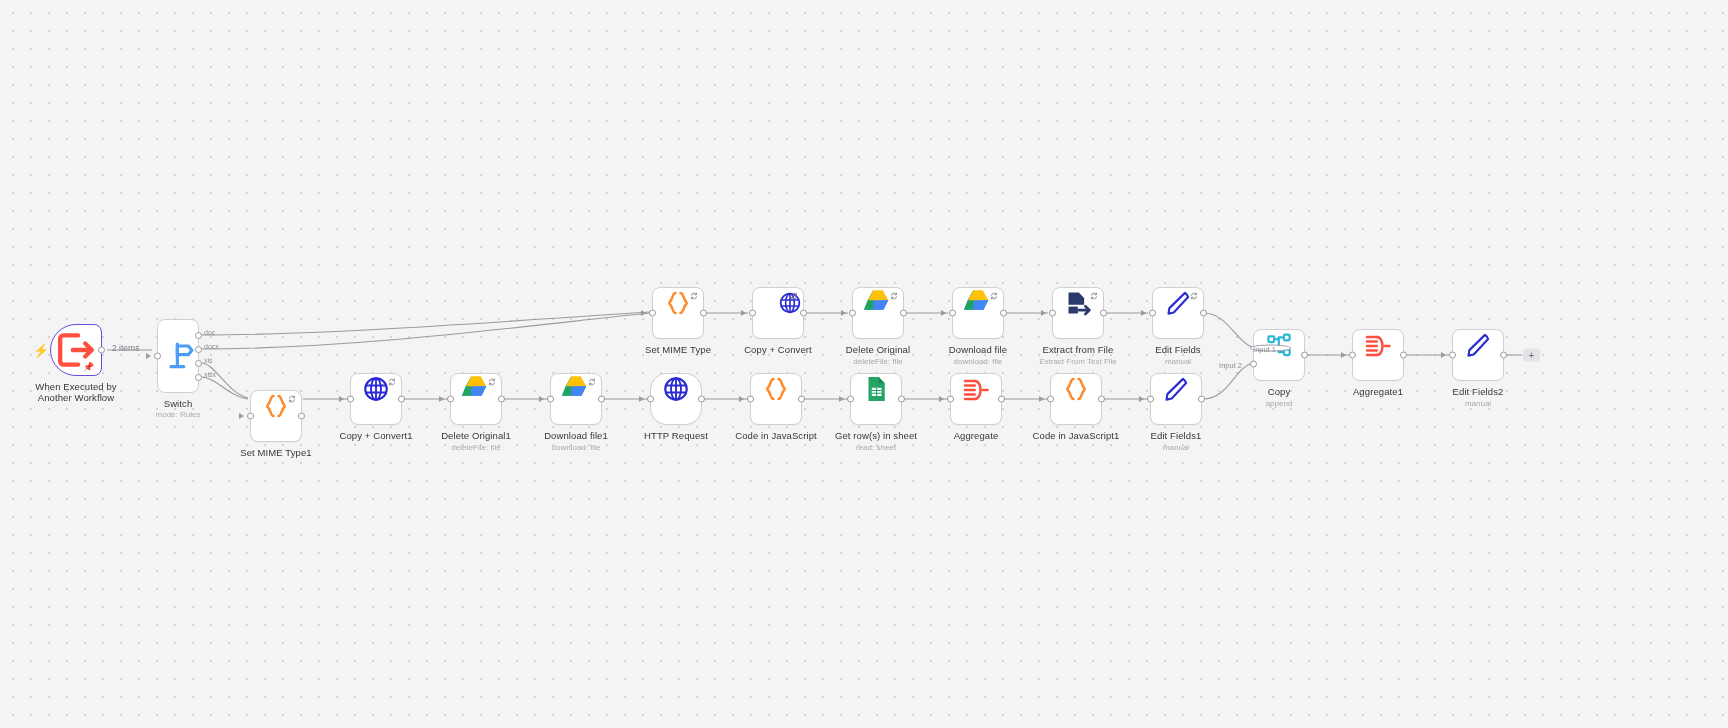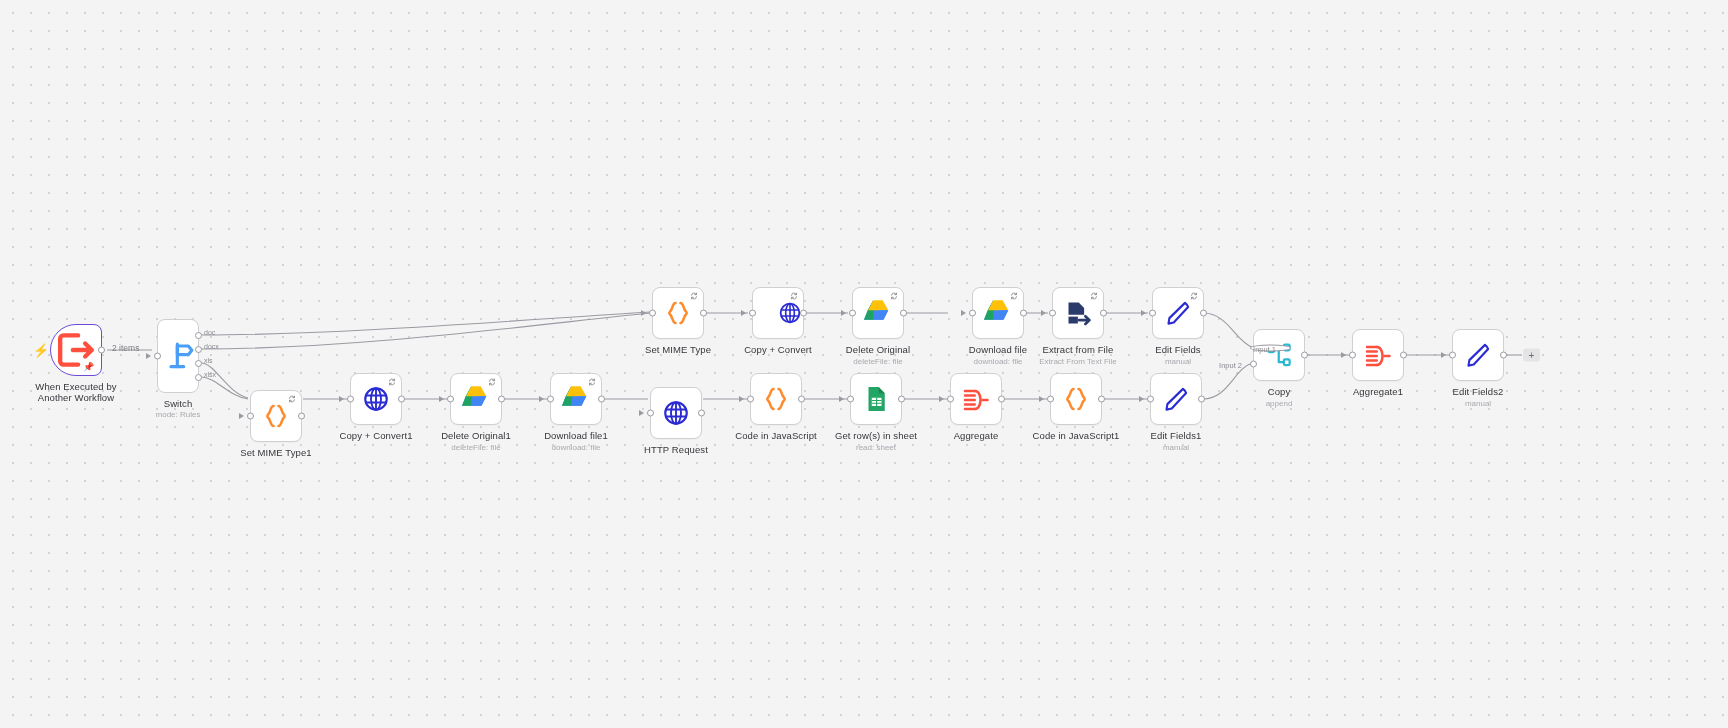--- a/index.html
+++ b/index.html
@@ -24,21 +24,21 @@
     pointer-events: none;
   }
 
   
   .node {
     position: absolute;
     width: 52px; height: 52px;
     background: #fff;
     border: 1px solid #cfcfd4;
     border-radius: 8px;
-    display: flex; align-items: center; justify-content: center;
+    display: flex; align-items: flex-start; justify-content: center;
     box-shadow: 0 1px 1px rgba(0,0,0,0.03);
   }
   .node .glyph { width: 30px; height: 30px; display:block; }
   .node-label {
     position: absolute;
     top: 56px; left: 50%;
     transform: translateX(-50%);
     white-space: nowrap;
     font-size: 9.5px;
     color: #36363c;
@@ -303,21 +303,21 @@
           <path d="M9.5 1.3 L18.5 1.3 L14.6 10.4 L4.8 10.4 z" fill="#ffc107"></path>
         </svg>
         <svg class="retry-badge" viewBox="0 0 16 16">
           <path d="M3 6.5 A5 5 0 0 1 12.6 5.2 M13 9.5 A5 5 0 0 1 3.4 10.8" fill="none" stroke="#7d7d86" stroke-width="1.6" stroke-linecap="round"></path>
           <path d="M12.9 2 L12.9 5.4 L9.5 5.4 M3.1 14 L3.1 10.6 L6.5 10.6" fill="none" stroke="#7d7d86" stroke-width="1.6" stroke-linecap="round" stroke-linejoin="round"></path>
         </svg>
         <span class="port out"></span>
         <span class="node-label">Delete Original</span>
         <span class="node-sub">deleteFile: file</span>
       </div>
-      <div class="node" style="left: 972px; top: 287px;">
+      <div class="node" style="left: 952px; top: 287px;">
         <span class="arrow-in"></span>
         <span class="port in"></span>
         <svg class="glyph" viewBox="0 0 28 26">
           <path d="M9.5 1.3 L18.5 1.3 L23.6 10.4 L14.6 10.4 z" fill="#ffc107"></path>
           <path d="M9.5 1.3 L14.6 10.4 L9.6 19.2 L4.5 10.4 z" fill="#1ea362"></path>
           <path d="M4.5 10.4 L23.6 10.4 L19.1 19.2 L0.9 19.2 z" fill="#4285f4"></path>
           <path d="M9.5 1.3 L4.5 10.4 L0.9 19.2 L9.6 19.2 z" fill="#1ea362"></path>
           <path d="M14.6 10.4 L23.6 10.4 L19.1 19.2 L9.6 19.2 z" fill="#4285f4"></path>
           <path d="M9.5 1.3 L18.5 1.3 L14.6 10.4 L4.8 10.4 z" fill="#ffc107"></path>
         </svg>
@@ -421,21 +421,21 @@
           <path d="M9.5 1.3 L18.5 1.3 L14.6 10.4 L4.8 10.4 z" fill="#ffc107"></path>
         </svg>
         <svg class="retry-badge" viewBox="0 0 16 16">
           <path d="M3 6.5 A5 5 0 0 1 12.6 5.2 M13 9.5 A5 5 0 0 1 3.4 10.8" fill="none" stroke="#7d7d86" stroke-width="1.6" stroke-linecap="round"></path>
           <path d="M12.9 2 L12.9 5.4 L9.5 5.4 M3.1 14 L3.1 10.6 L6.5 10.6" fill="none" stroke="#7d7d86" stroke-width="1.6" stroke-linecap="round" stroke-linejoin="round"></path>
         </svg>
         <span class="port out"></span>
         <span class="node-label">Download file1</span>
         <span class="node-sub">download: file</span>
       </div>
-      <div class="node" style="left: 650px; top: 387px;">
+      <div class="node" style="left: 650px; top: 373px; border-radius: 17px;">
         <span class="arrow-in"></span>
         <span class="port in"></span>
         <svg class="glyph" viewBox="0 0 24 24">
           <circle cx="12" cy="12" r="8.6" fill="none" stroke="#2b2bd4" stroke-width="1.7"></circle>
           <ellipse cx="12" cy="12" rx="4" ry="8.6" fill="none" stroke="#2b2bd4" stroke-width="1.5"></ellipse>
           <path d="M3.6 9.2 H20.4 M3.6 14.8 H20.4 M12 3.4 V20.6" stroke="#2b2bd4" stroke-width="1.5" fill="none"></path>
         </svg>
         <span class="port out"></span>
         <span class="node-label">HTTP Request</span>
       </div>

